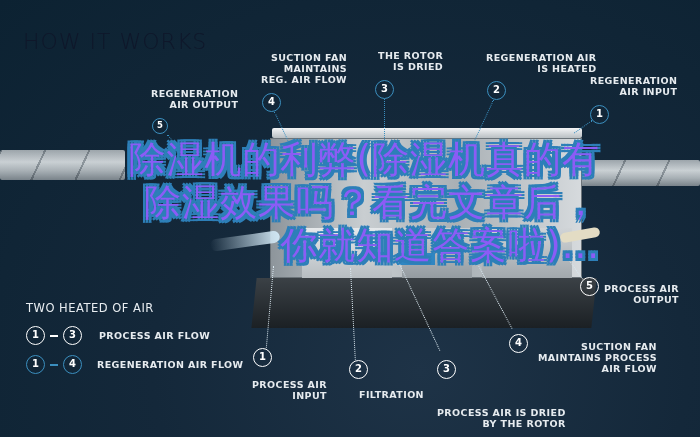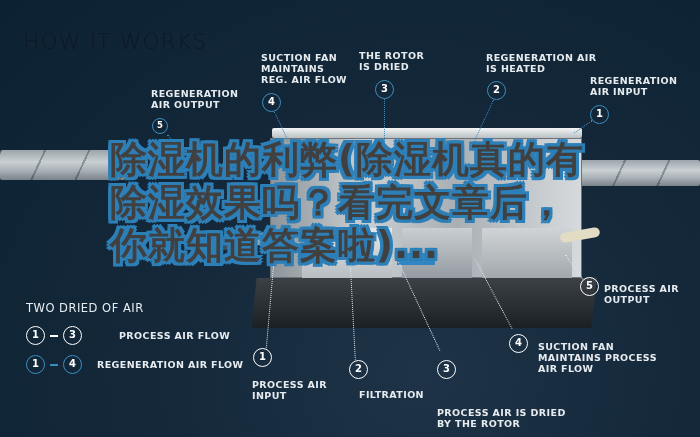--- a/index.html
+++ b/index.html
@@ -12,20 +12,21 @@
   }
   .abs { position: absolute; }
   .title {
     left: 23px; top: 29px; font-size: 22px; letter-spacing: 1px;
     font-family: "DejaVu Sans", sans-serif; font-weight: 300; color: #0f172a;
   }
   .lbl {
     font-size: 9.5px; line-height: 11px; font-weight: bold; letter-spacing: 0.4px;
     color: #e6ebef; text-transform: uppercase; white-space: pre-line;
     font-family: "DejaVu Sans", sans-serif;
+    text-align: right;
   }
   .num {
     width: 19px; height: 19px; border-radius: 50%;
     border: 1.6px solid #fff; color: #fff;
     font-size: 10px; font-weight: bold; text-align: center; line-height: 16px;
     font-family: "DejaVu Sans", sans-serif;
   }
   .num.blue { border-color: #3b8fbf; }
   .num.sm { width: 16px; height: 16px; line-height: 13px; font-size: 8.5px; }
   .dash { width: 8px; height: 2px; background: #fff; }
@@ -38,22 +39,22 @@
   }
   .machine {
     left: 262px; top: 128px; width: 330px; height: 200px;
   }
   .leader {
     position: absolute; border-left: 1.5px dotted #d8e6ee; transform-origin: top left;
   }
   .leader.blue { border-left-color: #3b8fbf; }
   .overlay-title {
     left: 110px; top: 138px; width: 490px;
-    font-size: 37px; line-height: 43px; font-weight: bold;
-    color: #404040; text-align: left;
+    font-size: 37px; line-height: 43px; font-weight: normal;
+    color: #8b5cf6; text-align: right;
     font-family: "DejaVu Sans", sans-serif;
     text-shadow:
       -3px -3px 0 #2d7fb8, 3px -3px 0 #2d7fb8, -3px 3px 0 #2d7fb8, 3px 3px 0 #2d7fb8,
       0 -3px 0 #2d7fb8, 0 3px 0 #2d7fb8, -3px 0 0 #2d7fb8, 3px 0 0 #2d7fb8;
     letter-spacing: 1px;
   }
 </style>
 </head>
 <body>
 
@@ -82,21 +83,21 @@
 
 <div class="abs lbl" style="left:151px; top:88px;">REGENERATION
 AIR OUTPUT</div>
 <div class="abs num sm blue" style="left:152px; top:118px;">5</div>
 
 <div class="abs lbl" style="left:261px; top:52px;">SUCTION FAN
 MAINTAINS
 REG. AIR FLOW</div>
 <div class="abs num blue" style="left:262px; top:93px;">4</div>
 
-<div class="abs lbl" style="left:359px; top:50px;">THE ROTOR
+<div class="abs lbl" style="left:378px; top:50px;">THE ROTOR
 IS DRIED</div>
 <div class="abs num blue" style="left:375px; top:80px;">3</div>
 
 <div class="abs lbl" style="left:486px; top:52px;">REGENERATION AIR
 IS HEATED</div>
 <div class="abs num blue" style="left:487px; top:81px;">2</div>
 
 <div class="abs lbl" style="left:590px; top:75px;">REGENERATION
 AIR INPUT</div>
 <div class="abs num blue" style="left:590px; top:105px;">1</div>
@@ -126,27 +127,27 @@
 
 <div class="abs num" style="left:509px; top:334px;">4</div>
 <div class="abs lbl" style="left:538px; top:341px;">SUCTION FAN
 MAINTAINS PROCESS
 AIR FLOW</div>
 
 <div class="abs num" style="left:580px; top:277px;">5</div>
 <div class="abs lbl" style="left:604px; top:283px;">PROCESS AIR
 OUTPUT</div>
 
-<div class="abs legend-title">TWO DRIED OF AIR</div>
+<div class="abs legend-title">TWO HEATED OF AIR</div>
 
 <div class="abs" style="left:26px; top:326px; display:flex; align-items:center; gap:5px;">
   <div class="num" style="position:static;">1</div>
   <div class="dash"></div>
   <div class="num" style="position:static;">3</div>
-  <div class="lbl" style="margin-left:24px;padding-left:8px;">PROCESS AIR FLOW</div>
+  <div class="lbl" style="margin-left:4px;padding-left:8px;">PROCESS AIR FLOW</div>
 </div>
 
 <div class="abs" style="left:26px; top:355px; display:flex; align-items:center; gap:5px;">
   <div class="num blue" style="position:static;">1</div>
   <div class="dash" style="background:#3b8fbf;"></div>
   <div class="num blue" style="position:static;">4</div>
   <div class="lbl" style="margin-left:10px;">REGENERATION AIR FLOW</div>
 </div>
 
 <div class="abs overlay-title">除湿机的利弊(除湿机真的有除湿效果吗？看完文章后，你就知道答案啦)...</div>

